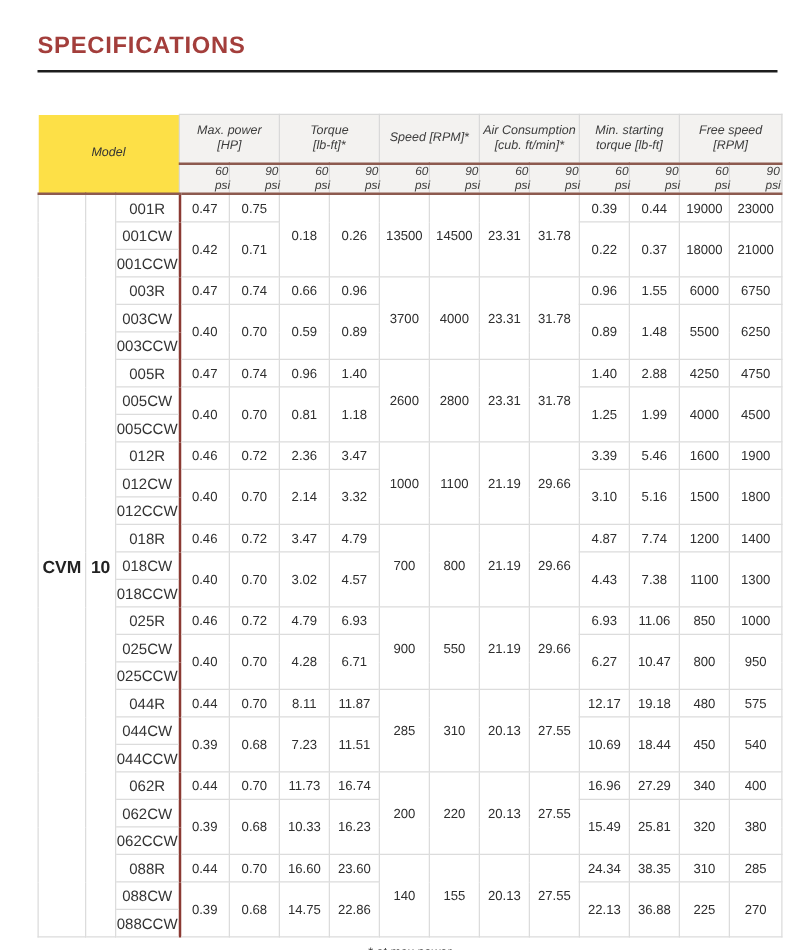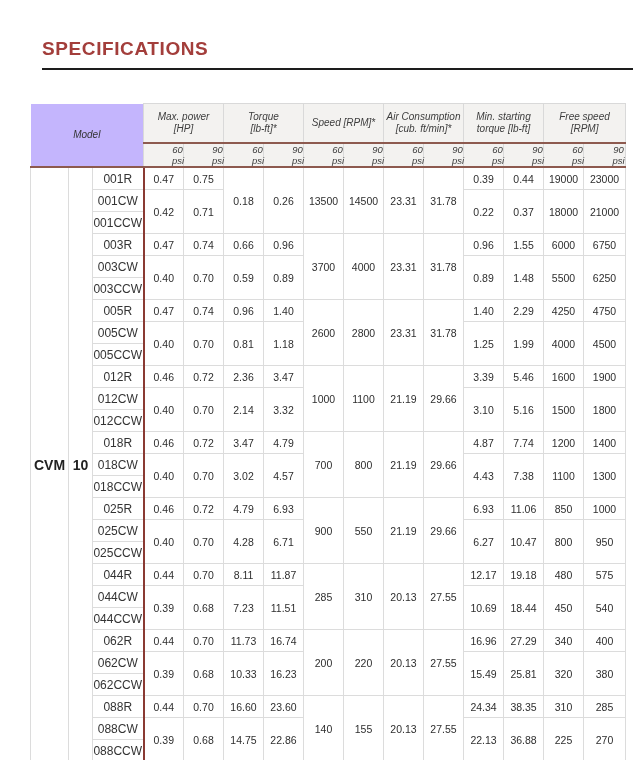--- a/index.html
+++ b/index.html
@@ -1,26 +1,26 @@
 <!DOCTYPE html>
 <html><head>
 <meta charset="utf-8">
 <style>
   html, body { margin:0; padding:0; background:#ffffff; width:633px; height:760px; overflow:hidden;
                font-family:"Liberation Sans", sans-serif; }
   .page { padding:26px 8px 0 30px; }
 
   .title { color:#A33E3B; font-size:19px; font-weight:bold; letter-spacing:0.6px;
-           margin:12px; padding-bottom:8px; border-bottom:2px solid #1d1d1d; width:592px; }
+           margin:0; padding-bottom:8px; border-bottom:2px solid #1d1d1d; width:592px; }
 
   table.spec { border-collapse:collapse; table-layout:fixed; width:595px; margin-top:33px; }
 
   thead th { background:#f3f2f0; font-weight:normal; font-style:italic; color:#3d3d3d;
              border:1px solid #d9d9d9; border-bottom:2px solid #8d5a4f; padding:0; }
-  thead th.model-th { background:#c4b5fd; border-top:none; border-left:none; font-size:11px; color:#333; }
+  thead th.model-th { background:#fde047; border-top:none; border-left:none; font-size:11px; color:#333; }
   thead tr.grp-row th { height:38px; font-size:10px; line-height:12px; }
   thead tr.psi-row th { height:17px; font-size:9.5px;padding-left:28px; }
   thead th.psi90 { border-left:1px dashed #c9c9c9;margin-top:24px; }
 
   tbody td { border:1px solid #dcdcdc; height:21px; padding:0; text-align:center;
              vertical-align:middle; font-size:10.5px; color:#2e2e2e; }
   tbody td.c90 { border-left:1px dashed #c9c9c9; }
   tbody td.suffix { font-size:12px; border-right:2px solid #8A3A33; color:#333; }
   tbody td.series, tbody td.size { font-weight:bold; font-size:14px; color:#222; }
 
@@ -157,21 +157,21 @@
           <td class="suffix">005R</td>
           <td class="v c60">0.47</td>
           <td class="v c90">0.74</td>
           <td class="v c60">0.96</td>
           <td class="v c90">1.40</td>
           <td class="v c60" rowspan="3">2600</td>
           <td class="v c90" rowspan="3">2800</td>
           <td class="v c60" rowspan="3">23.31</td>
           <td class="v c90" rowspan="3">31.78</td>
           <td class="v c60">1.40</td>
-          <td class="v c90">2.29</td>
+          <td class="v c90">2.88</td>
           <td class="v c60">4250</td>
           <td class="v c90">4750</td>
         </tr>
         <tr>
           <td class="suffix">005CW</td>
           <td class="v c60" rowspan="2">0.40</td>
           <td class="v c90" rowspan="2">0.70</td>
           <td class="v c60" rowspan="2">0.81</td>
           <td class="v c90" rowspan="2">1.18</td>
           <td class="v c60" rowspan="2">1.25</td>

